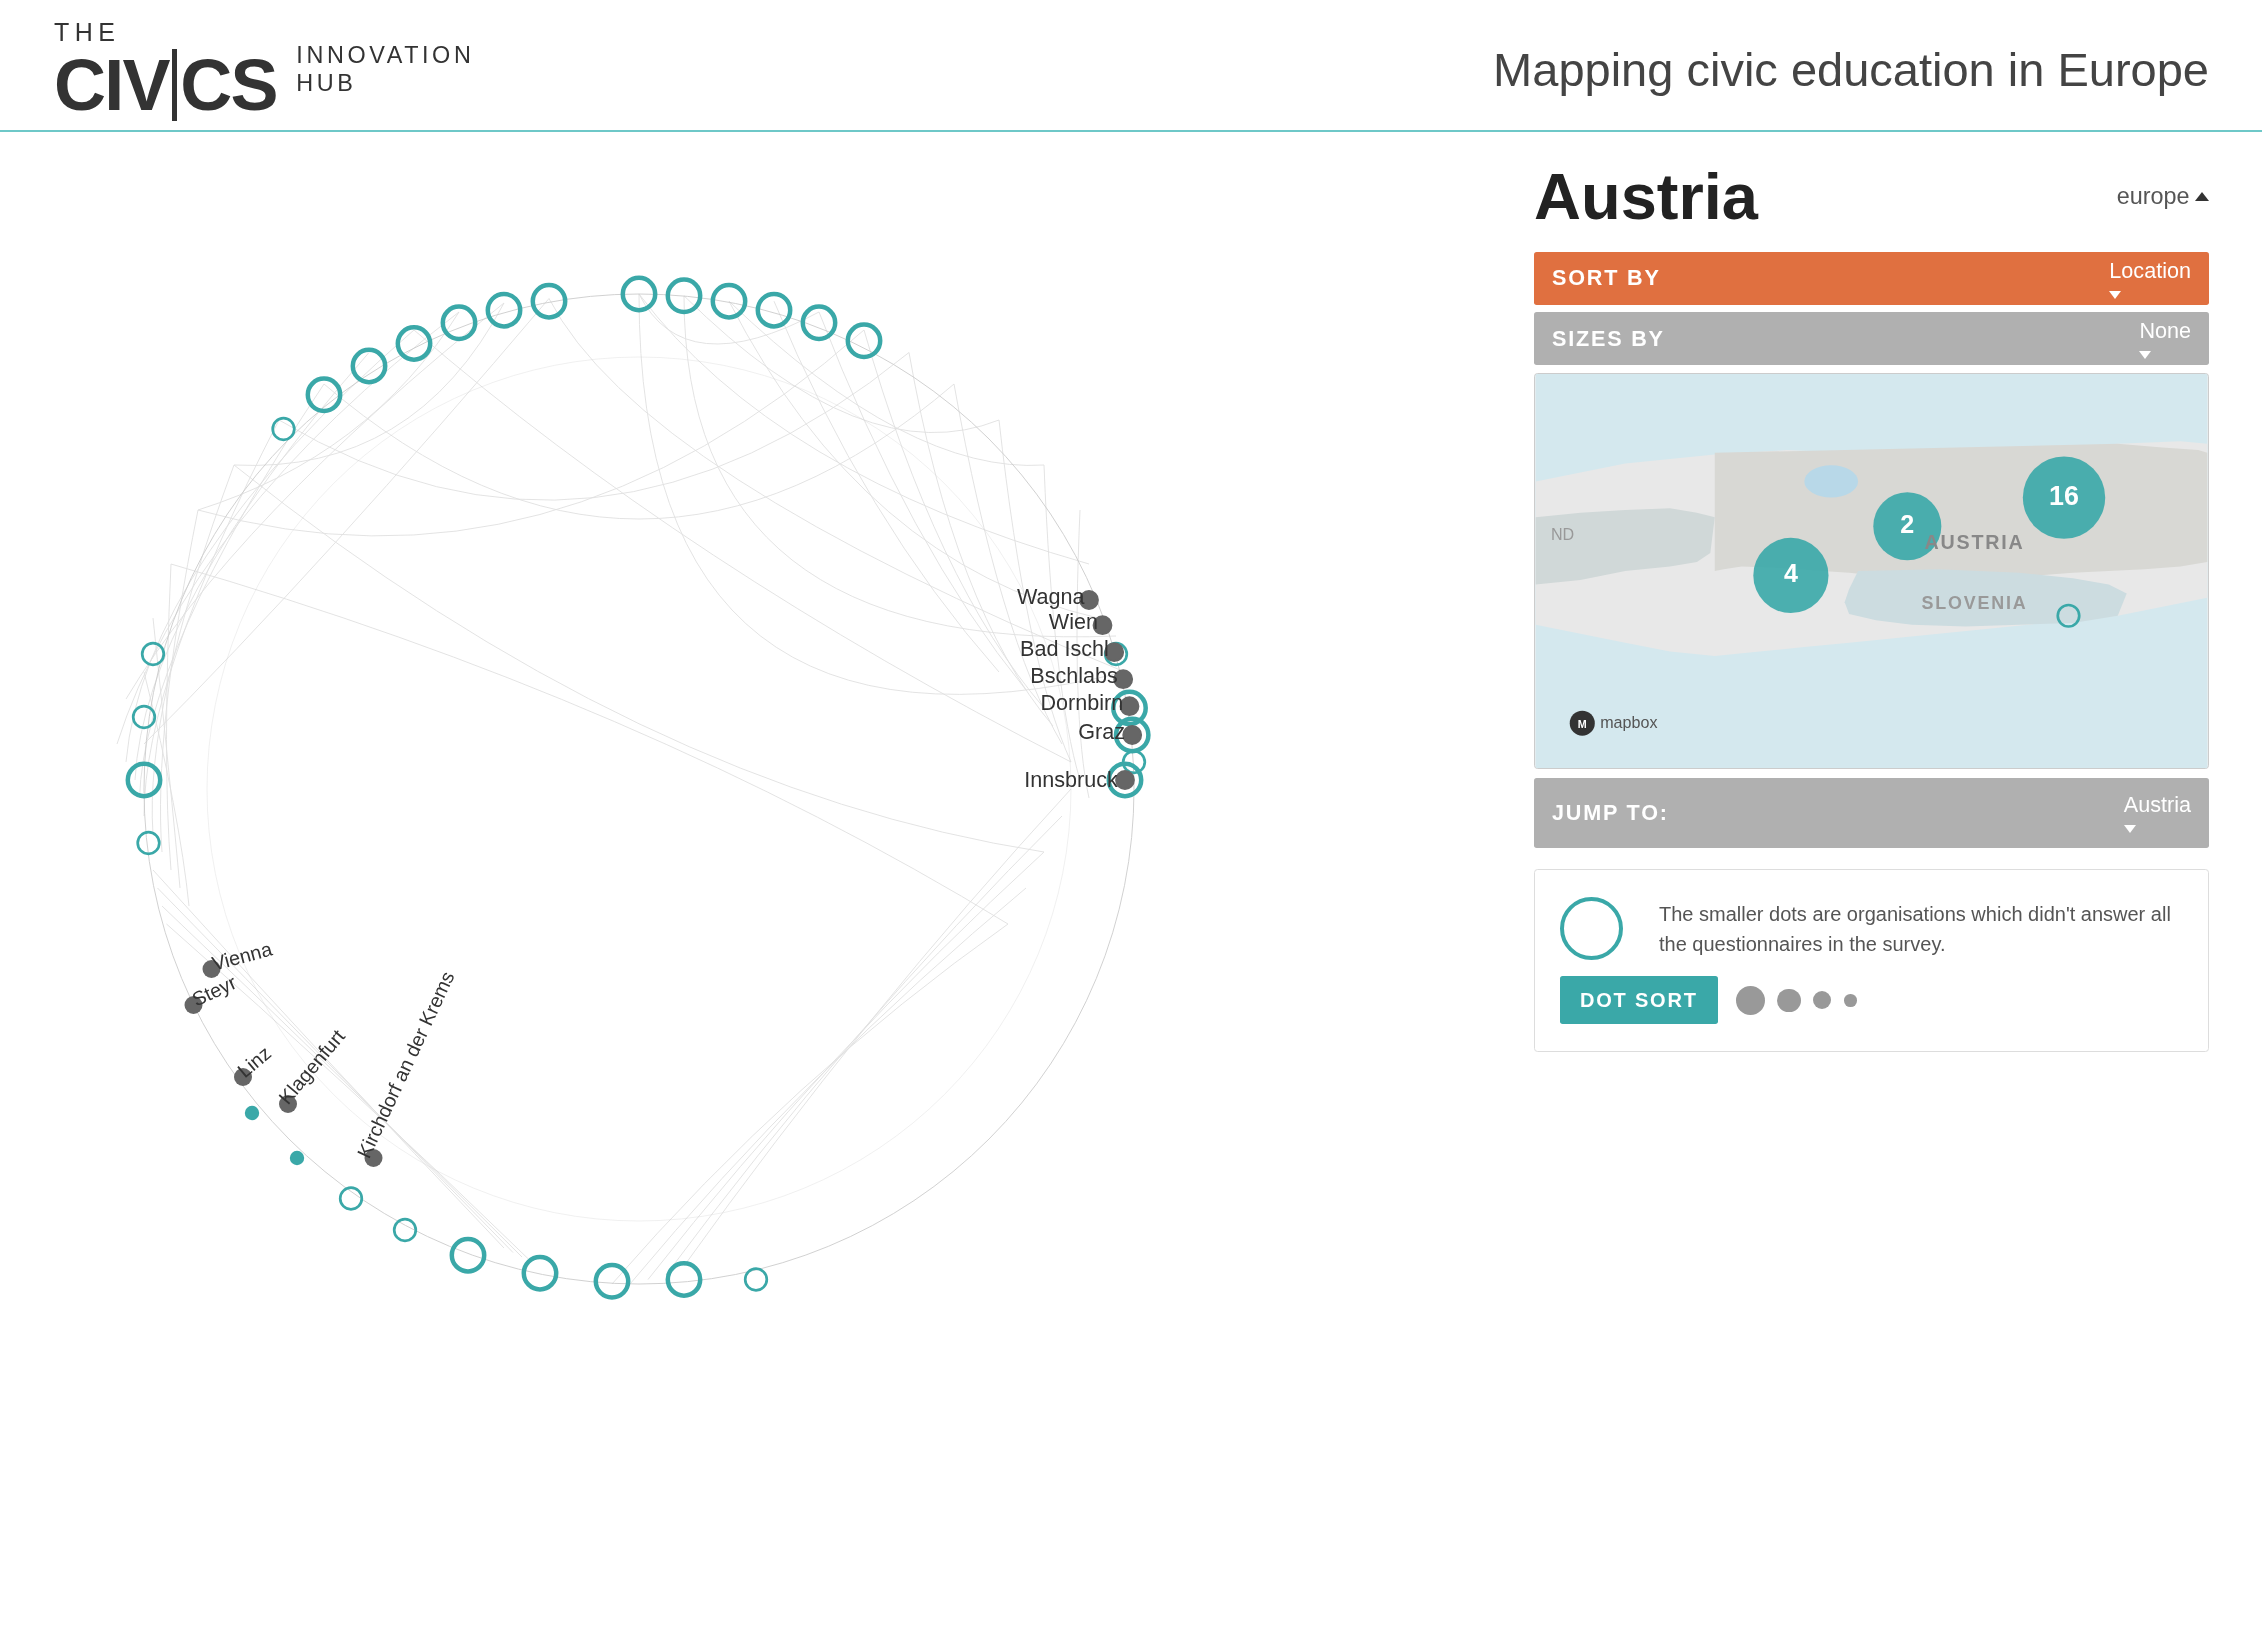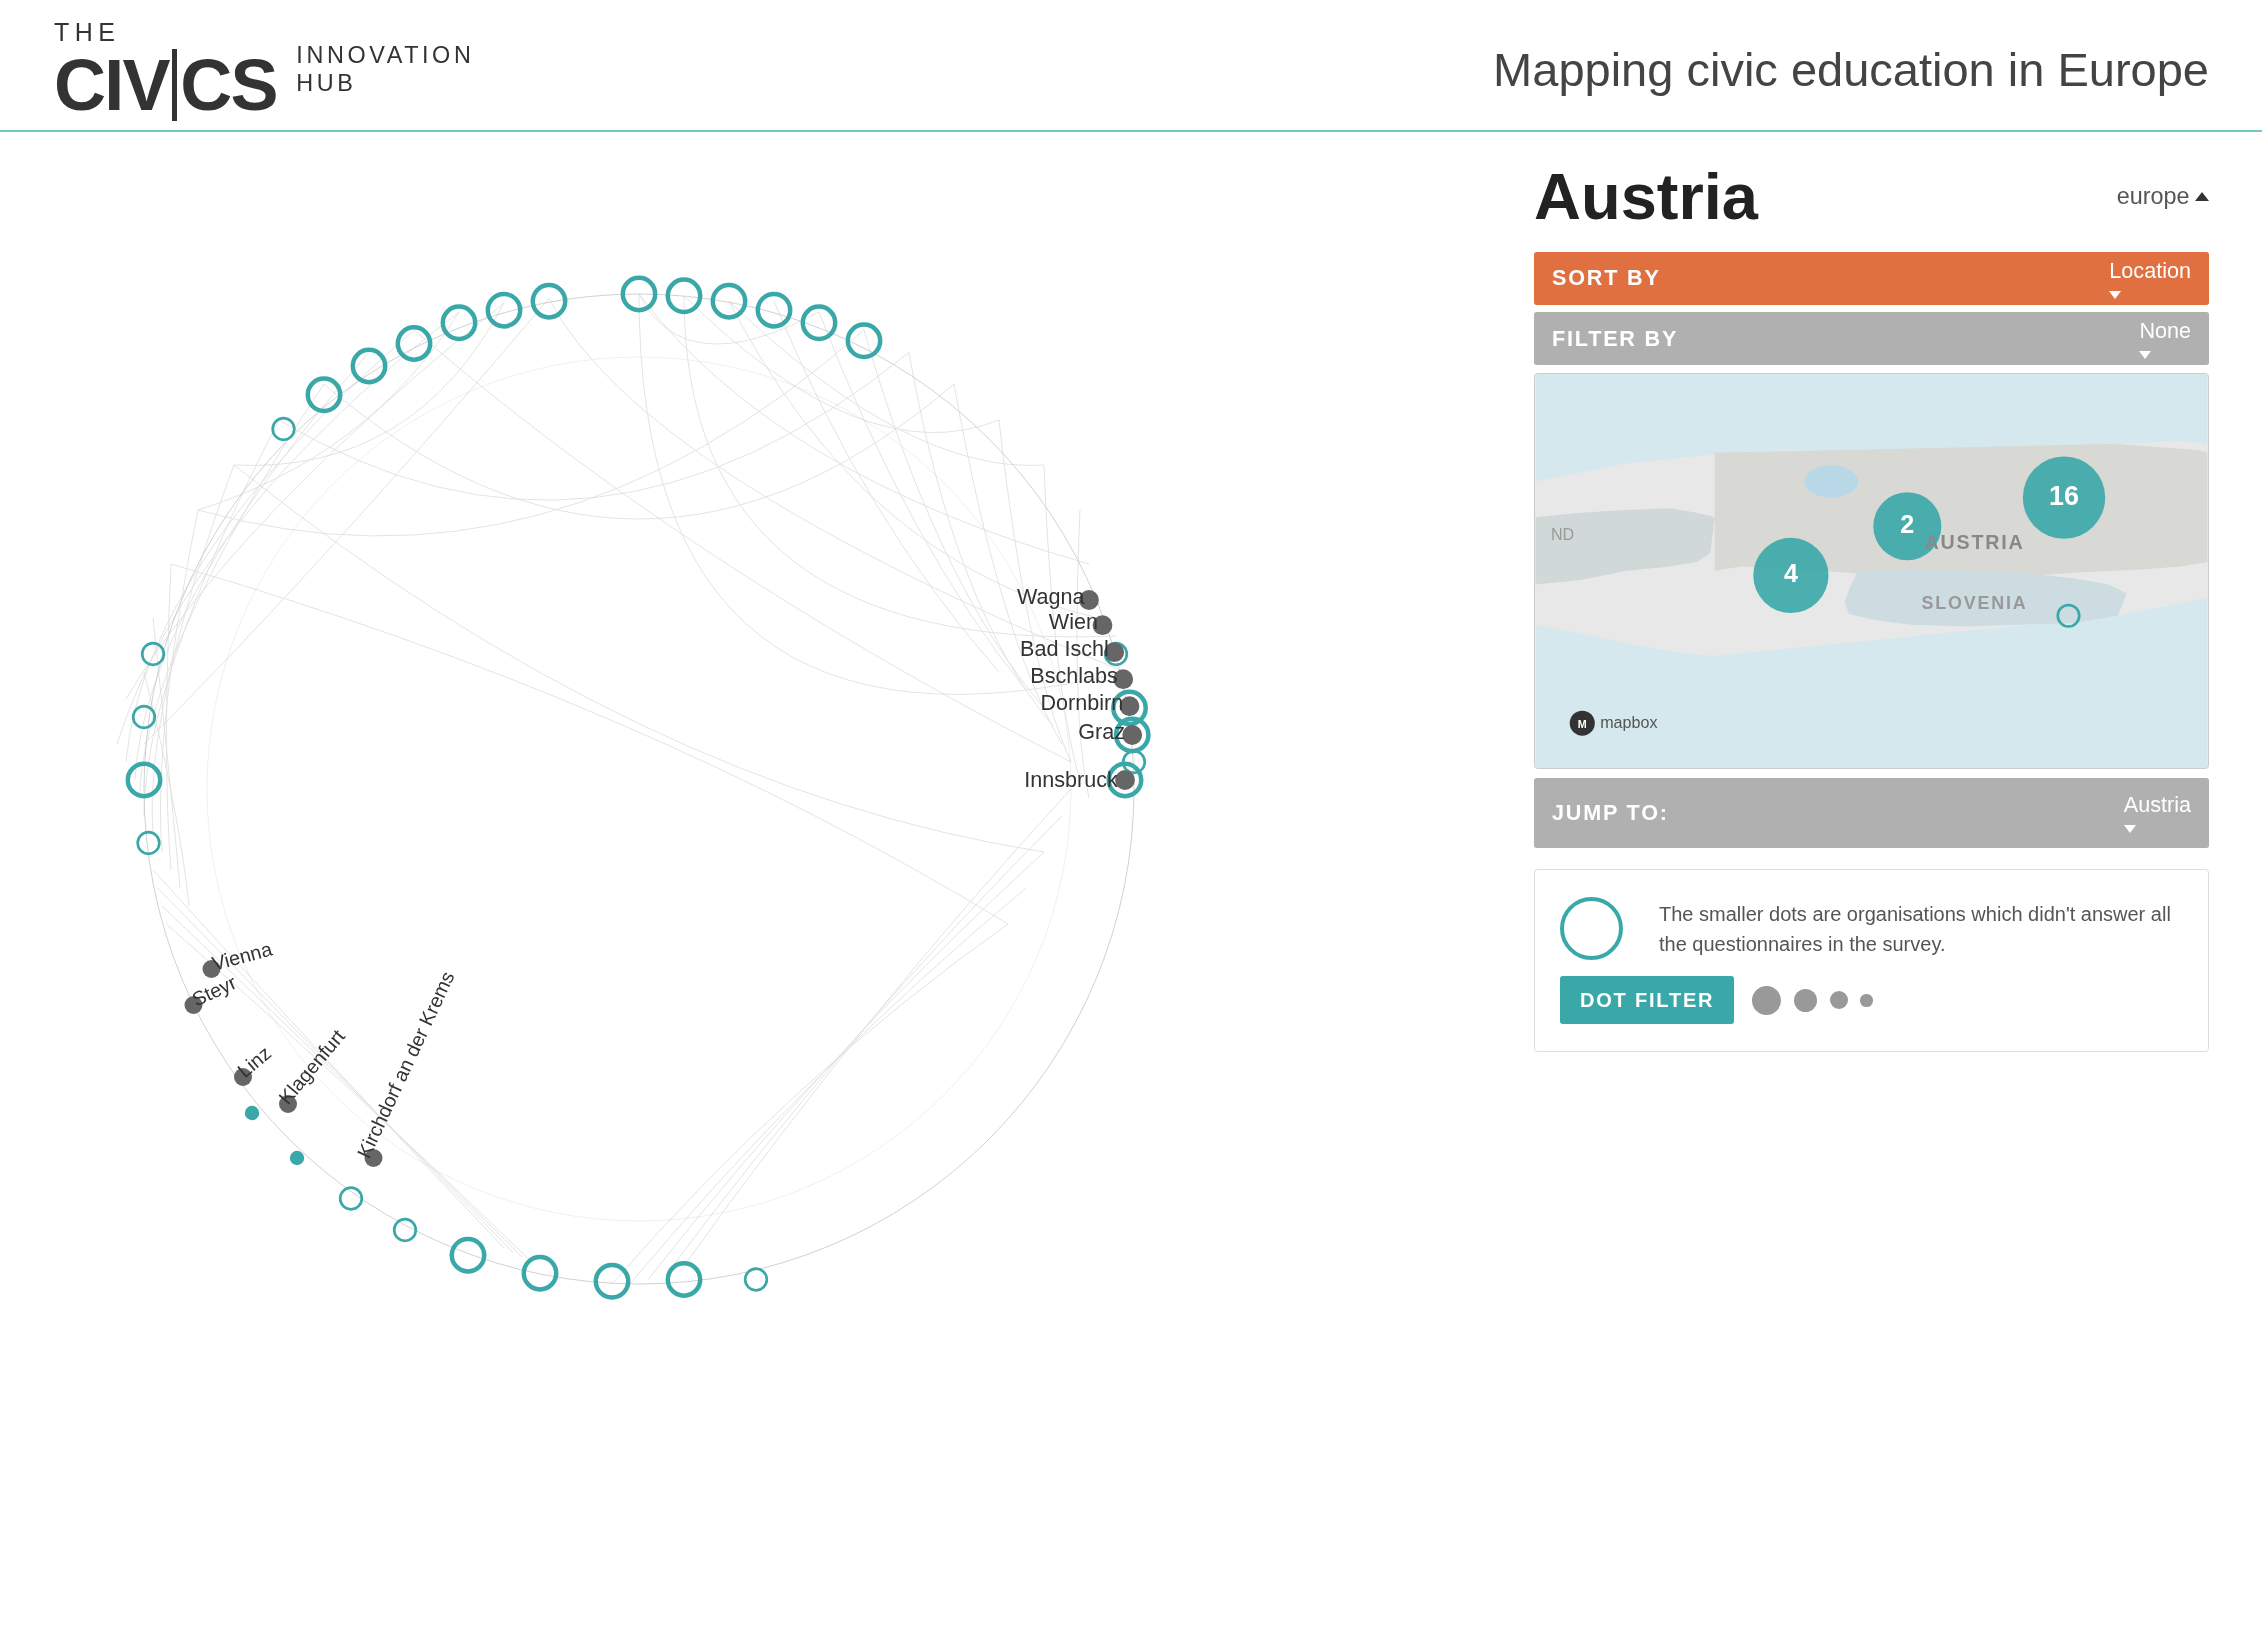--- a/index.html
+++ b/index.html
@@ -396,21 +396,21 @@
 
     <div class="sort-bar">
       <span class="bar-label">SORT BY</span>
       <span class="bar-value">
         <span>Location</span>
         <span class="dropdown-arrow"></span>
       </span>
     </div>
 
     <div class="filter-bar">
-      <span class="bar-label">FILTER BY</span>
+      <span class="bar-label">SIZES BY</span>
       <span class="bar-value">
         <span>None</span>
         <span class="dropdown-arrow"></span>
       </span>
     </div>
 
     <div class="map-container">
       <svg class="map-svg" viewBox="0 0 750 440">
 
         <rect width="750" height="440" fill="#d4e8ee"></rect>
@@ -454,21 +454,21 @@
       </span>
     </div>
 
     <div class="legend-box">
       <div class="legend-content">
         <div class="legend-dot-demo"></div>
         <div class="legend-text">The smaller dots are organisations which didn't answer all the questionnaires in the survey.</div>
       </div>
       <div class="dot-sizes-bar">
         <div class="dot-sizes-label-bg">
-          <span class="dot-sizes-label">DOT FILTER</span>
+          <span class="dot-sizes-label">DOT SORT</span>
         </div>
         <div class="dot-size-circles">
           <div class="size-dot" style="width:29px;height:29px;"></div>
           <div class="size-dot" style="width:23.4px;height:23.4px;"></div>
           <div class="size-dot" style="width:18px;height:18px;"></div>
           <div class="size-dot" style="width:12.6px;height:12.6px;"></div>
         </div>
       </div>
     </div>
   </div>

